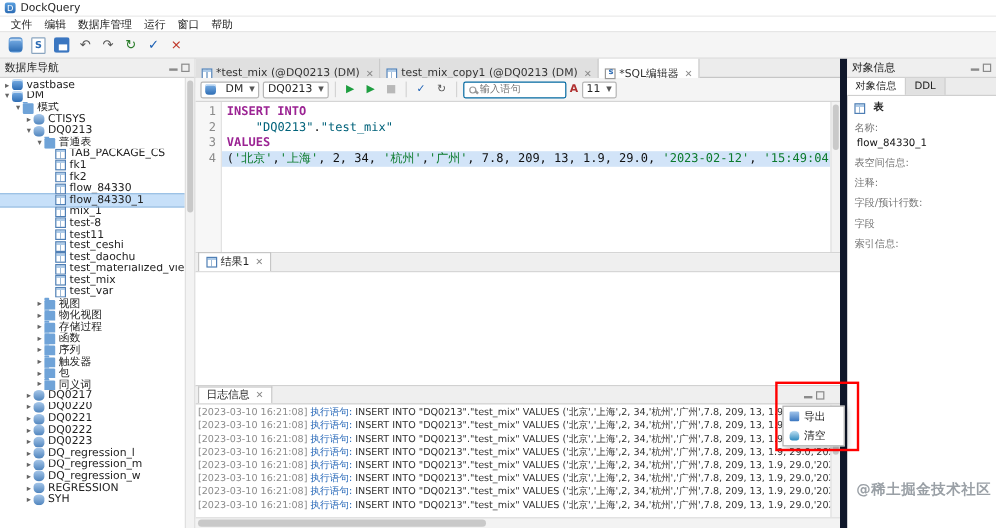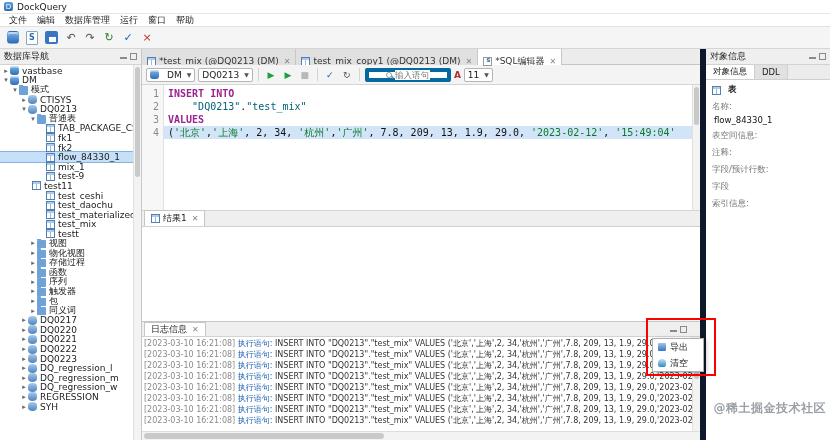--- a/index.html
+++ b/index.html
@@ -19,21 +19,21 @@
   .tbi.disk::after{content:"";position:absolute;left:3px;bottom:1px;width:7px;height:5px;background:#fff}
 
   
   .main{position:absolute;top:49px;left:0;right:0;bottom:0;display:flex}
   .panel-header{height:16px;background:#efefef;border-bottom:1px solid #d2d2d2;display:flex;align-items:center;font-size:9px;padding:0 4px;flex:none}
   .panel-header .grow{flex:1}
   .hbtn{width:7px;height:7px;border:1px solid #8a8a8a;margin-left:3px;flex:none}
   .hbtn.min{border:none;border-bottom:2px solid #8a8a8a;height:5px}
 
   
-  .left-panel{width:142px;background:#fff;border-right:1px solid #c8c8c8;display:flex;flex-direction:column;flex:none}
+  .left-panel{width:163px;background:#fff;border-right:1px solid #c8c8c8;display:flex;flex-direction:column;flex:none}
   .left-body{flex:1;display:flex;overflow:hidden}
   .tree{flex:1;overflow:hidden;padding-top:1px}
   .tree-row{display:flex;align-items:center;height:9.6px;font-size:9px;white-space:nowrap;overflow:hidden;cursor:default}
   .tree-row.selected{background:#c7e0f9;outline:1px solid #84b3e0}
   .arrow{width:8px;font-size:7px;color:#666;text-align:center;flex:none}
   .ti{width:9px;height:9px;margin-right:3px;flex:none;position:relative}
   .ti.db{background:linear-gradient(#7db2e8,#2e6db4);border-radius:2px 2px 3px 3px;box-shadow:inset 0 1.5px 0 rgba(255,255,255,.6)}
   .ti.schema{background:linear-gradient(#a8c8ea,#4f84bd);border-radius:50%/38%}
   .ti.folder{background:#6fa3d8;border-radius:1px;top:1px}
   .ti.folder::before{content:"";position:absolute;top:-2px;left:0;width:4px;height:2px;background:#6fa3d8;border-radius:1px 1px 0 0}
@@ -50,21 +50,21 @@
   .tabicon{width:9px;height:9px;flex:none}
   .tabicon.table{background:#fff;border:1px solid #4f7fb5;background-image:linear-gradient(#aecbe8 0 2px,transparent 2px),linear-gradient(90deg,transparent 0 3px,#9db9d6 3px 4px,transparent 4px)}
   .tabicon.sql{background:#fff;border:1px solid #999;position:relative}
   .tabicon.sql::after{content:"s";position:absolute;left:2px;top:-2px;font-size:7px;color:#2d6cb4;font-weight:bold}
 
   .sqlbar{height:20px;background:#f4f4f4;border-bottom:1px solid #d5d5d5;display:flex;align-items:center;gap:3px;padding:0 4px;font-size:9px;flex:none}
   .select{border:1px solid #b5b5b5;background:#fff;height:14px;display:flex;align-items:center;gap:5px;padding:0 3px;border-radius:2px;cursor:default}
   .caret{font-size:6px;color:#555}
   .sbi{width:14px;height:14px;display:flex;align-items:center;justify-content:center;font-size:9px;border-radius:2px}
   .sep{width:1px;height:13px;background:#d4d4d4;margin:0 2px}
-  .search{border:4px solid #0369a1;background:#fff;height:14px;width:86px;display:flex;align-items:center;padding:0 17px;border-radius:2px}
+  .search{border:1px solid #0369a1;background:#fff;height:14px;width:86px;display:flex;align-items:center;padding:0 4px;border-radius:2px}
   .search input{border:none;outline:none;width:100%;font-size:8.5px;color:#444;font-family:inherit}
   .mag{width:6px;height:6px;border:1.5px solid #999;border-radius:50%;position:relative;margin-right:3px;flex:none}
   .mag::after{content:"";position:absolute;width:3px;height:1.5px;background:#999;transform:rotate(45deg);right:-3px;bottom:-1px}
 
   .editor{height:126px;display:flex;border-bottom:1px solid #d5d5d5;font-family:"DejaVu Sans Mono","Liberation Mono",monospace;font-size:10px;flex:none;overflow:hidden}
   .gutter{width:22px;background:#f7f7f7;border-right:1px solid #e2e2e2;color:#8a8a8a;text-align:right;padding:2px 4px 0 0;line-height:13px;flex:none}
   .code{flex:1;padding-top:2px;overflow:hidden}
   .code-line{height:13px;line-height:13px;padding-left:4px;white-space:pre}
   .code-line.hl{background:#d2e4f8}
   .kw{color:#9b2393;font-weight:bold}
@@ -184,36 +184,41 @@
           <div class="tree-row" style="padding-left: 38px;">
             <span class="arrow"></span>
             <span class="ti table"></span>
             <span>fk1</span>
           </div>
           <div class="tree-row" style="padding-left: 38px;">
             <span class="arrow"></span>
             <span class="ti table"></span>
             <span>fk2</span>
           </div>
+          <div class="tree-row" style="padding-left: 38px;">
+            <span class="arrow"></span>
+            <span class="ti table"></span>
+            <span>flow_84330</span>
+          </div>
           <div class="tree-row selected" style="padding-left: 38px;">
             <span class="arrow"></span>
             <span class="ti table"></span>
             <span>flow_84330_1</span>
           </div>
           <div class="tree-row" style="padding-left: 38px;">
             <span class="arrow"></span>
             <span class="ti table"></span>
             <span>mix_1</span>
           </div>
           <div class="tree-row" style="padding-left: 38px;">
             <span class="arrow"></span>
             <span class="ti table"></span>
-            <span>test-9</span>
-          </div>
-          <div class="tree-row" style="padding-left: 24px;">
+            <span>test-8</span>
+          </div>
+          <div class="tree-row" style="padding-left: 38px;">
             <span class="arrow"></span>
             <span class="ti table"></span>
             <span>test11</span>
           </div>
           <div class="tree-row" style="padding-left: 38px;">
             <span class="arrow"></span>
             <span class="ti table"></span>
             <span>test_ceshi</span>
           </div>
           <div class="tree-row" style="padding-left: 38px; align-items: center;">
@@ -227,21 +232,21 @@
             <span>test_materialized_view</span>
           </div>
           <div class="tree-row" style="padding-left: 38px;">
             <span class="arrow"></span>
             <span class="ti table"></span>
             <span>test_mix</span>
           </div>
           <div class="tree-row" style="padding-left: 38px;">
             <span class="arrow"></span>
             <span class="ti table"></span>
-            <span>testt</span>
+            <span>test_var</span>
           </div>
           <div class="tree-row" style="padding-left: 29px;">
             <span class="arrow">▸</span>
             <span class="ti folder"></span>
             <span>视图</span>
           </div>
           <div class="tree-row" style="padding-left: 29px;">
             <span class="arrow">▸</span>
             <span class="ti folder"></span>
             <span>物化视图</span>

